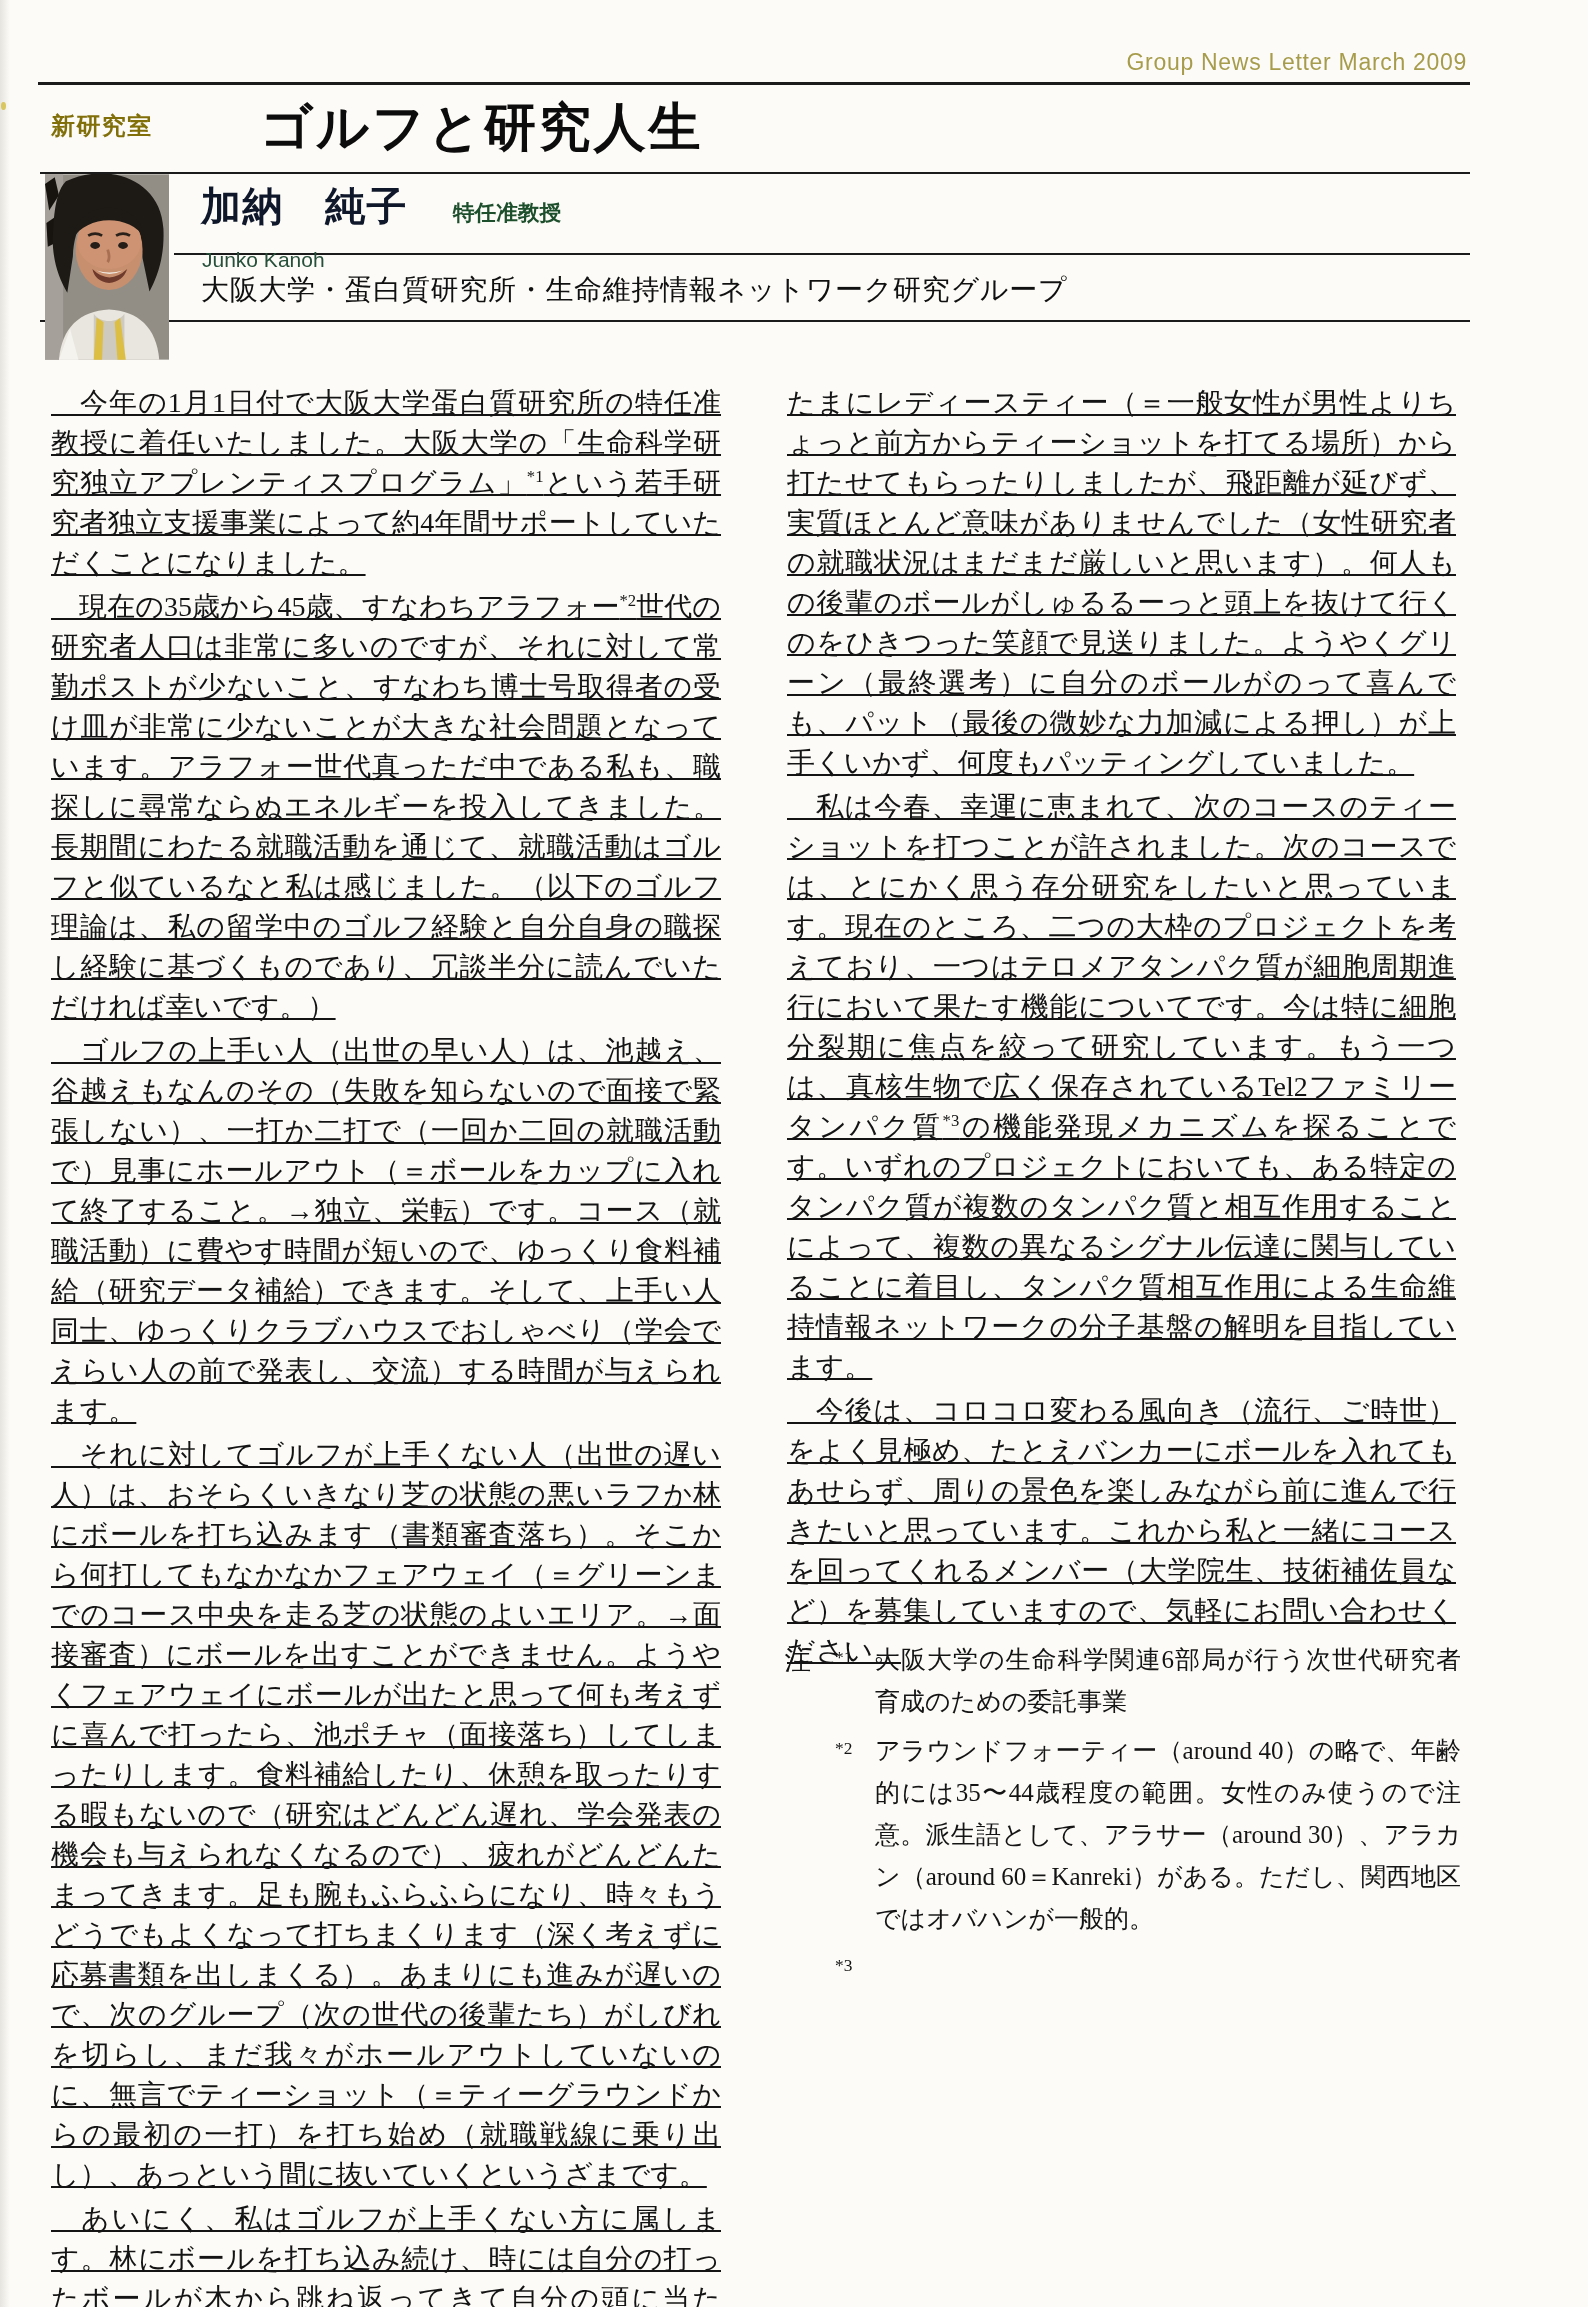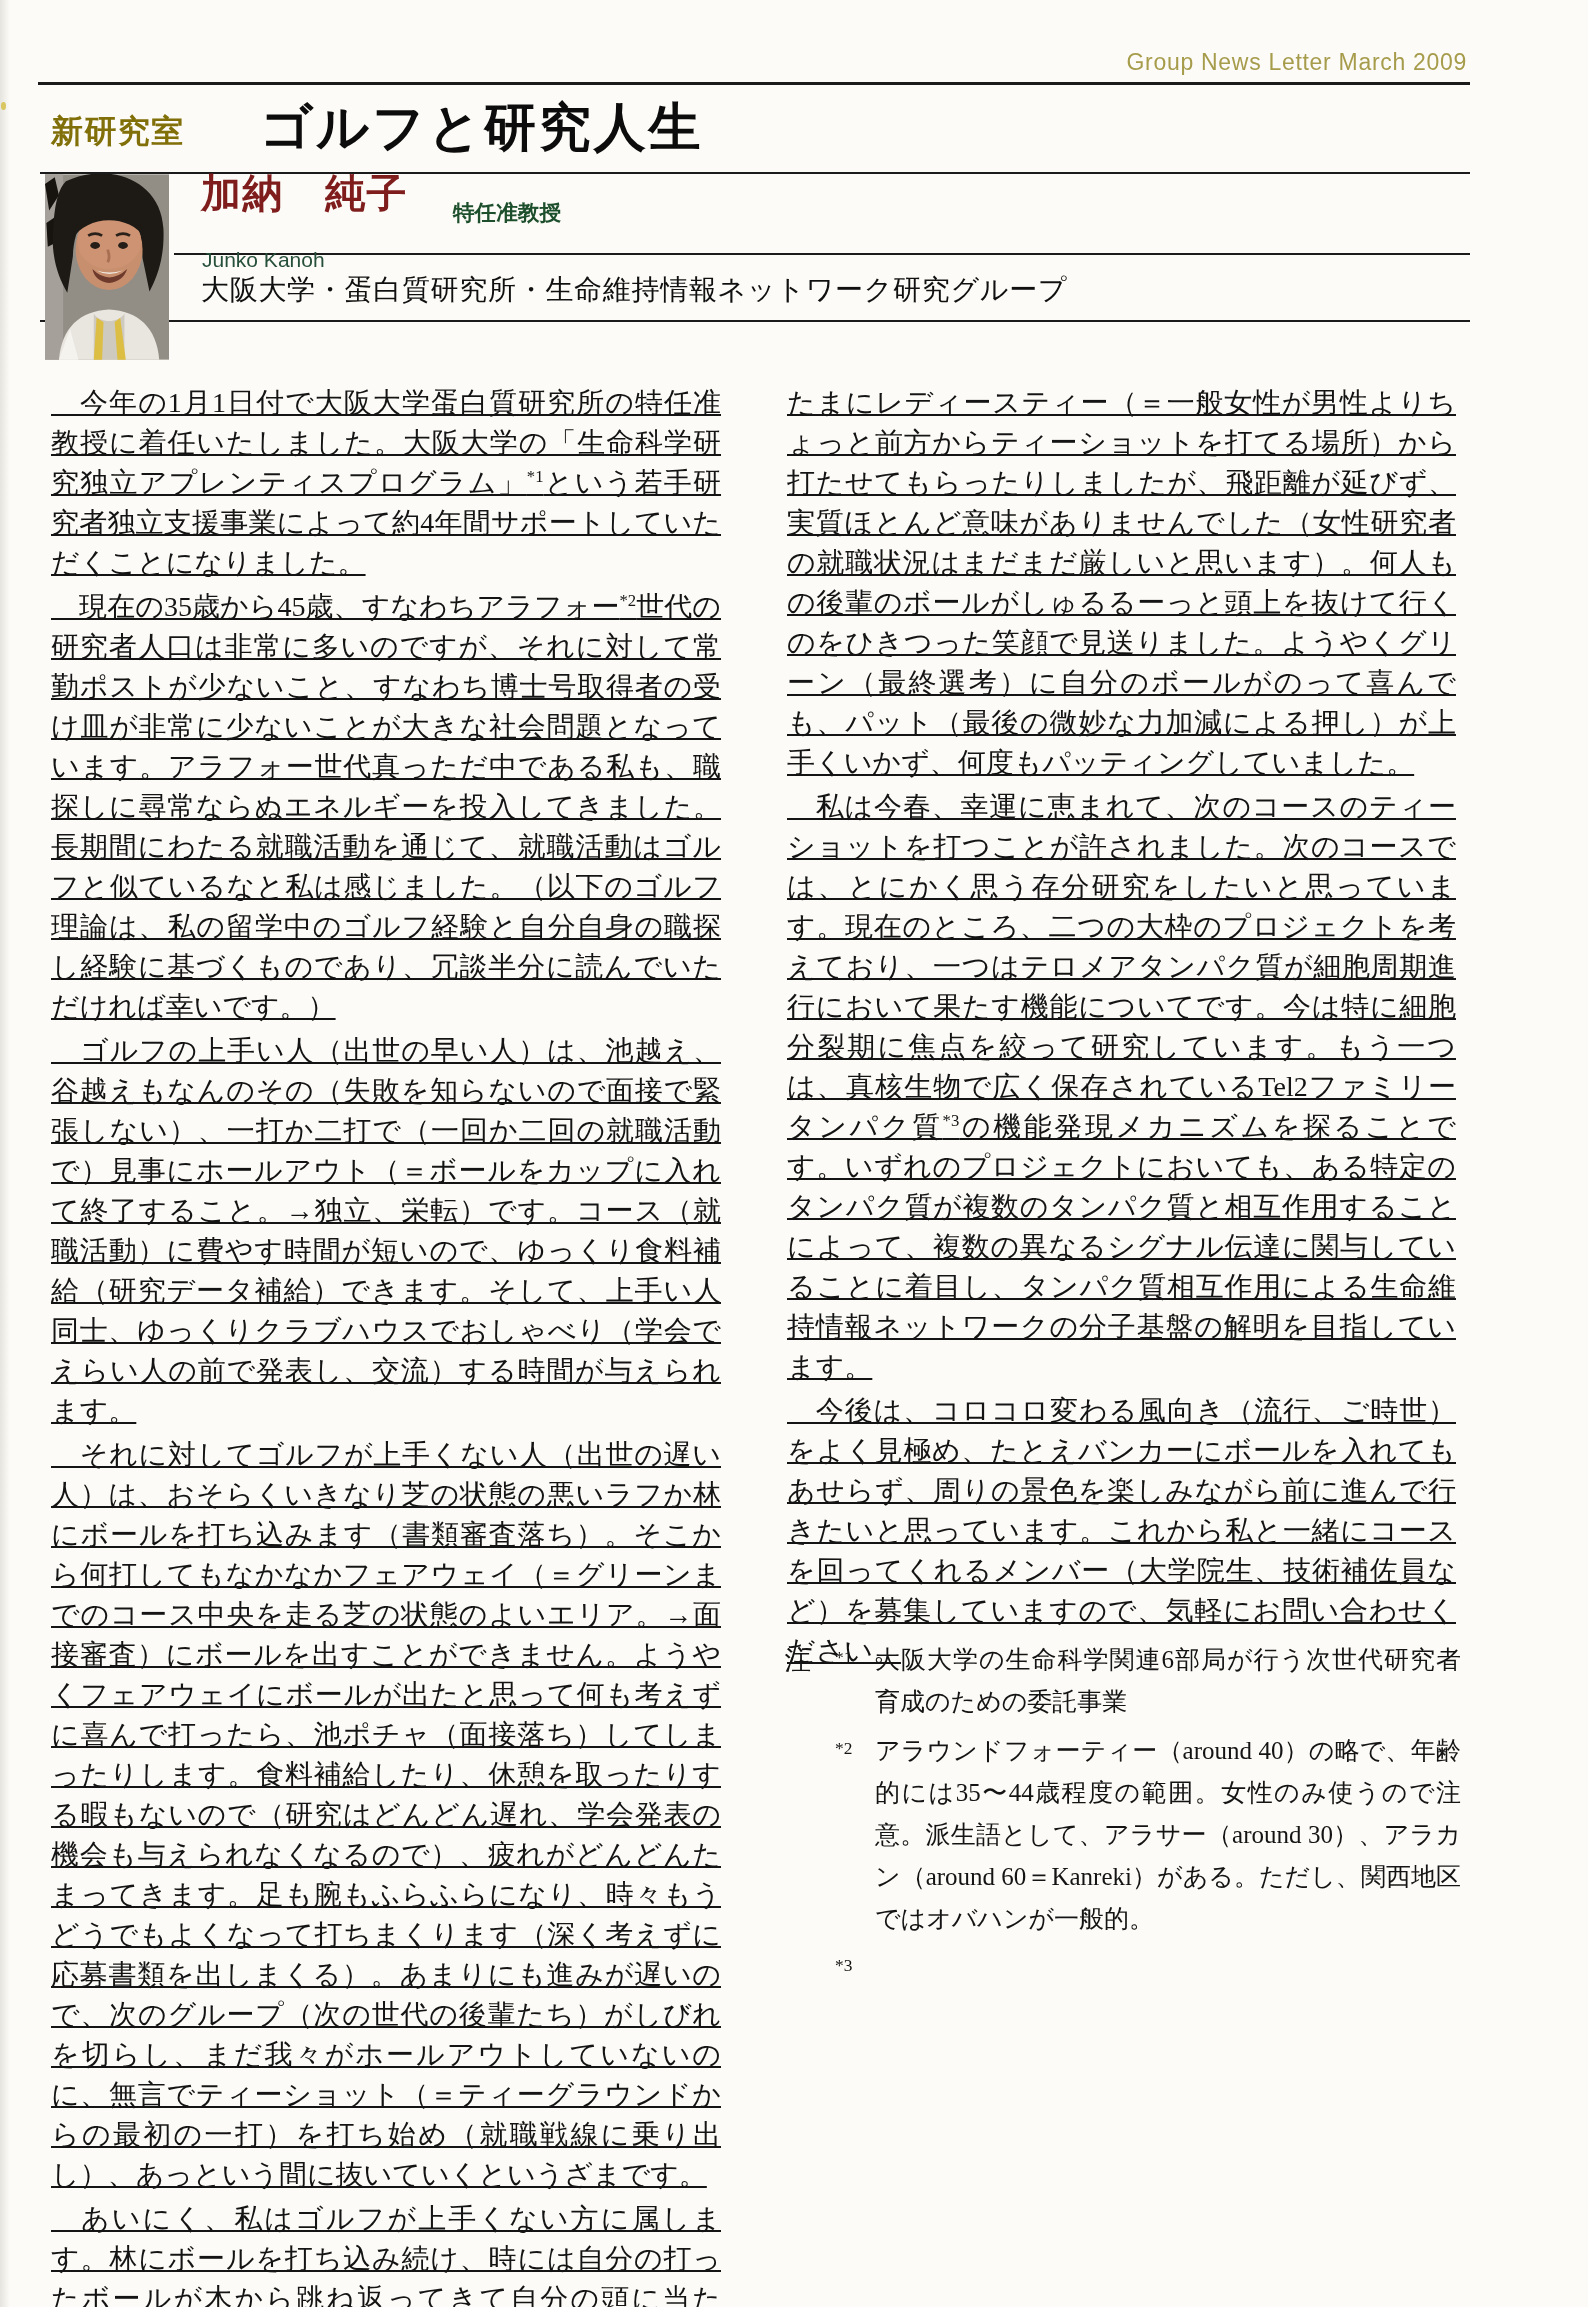--- a/index.html
+++ b/index.html
@@ -25,35 +25,35 @@
     font-size:23px;letter-spacing:0.7px;color:#a69c4c;white-space:nowrap;
   }
   .rule{position:absolute;background:#1b1b1b;}
   .rule-top{left:38px;top:82px;width:1432px;height:2.8px;}
   .rule-author-top{left:40px;top:172px;width:1430px;height:2.1px;}
   .rule-author-mid{left:174px;top:253px;width:1296px;height:2.1px;}
   .rule-author-bottom{left:40px;top:320px;width:1430px;height:2.1px;}
   .section-label{
     position:absolute;left:51px;top:110px;
     font-family:Liberation Mono, monospace;
-    font-weight:700;font-size:32px;color:#81700a;letter-spacing:1.4px;white-space:nowrap;
+    font-weight:700;font-size:24px;color:#81700a;letter-spacing:1.4px;white-space:nowrap;
   }
   .article-title{
     position:absolute;left:260px;top:93px;margin:0;
     font-family:"Liberation Sans","DejaVu Sans",sans-serif;
     font-weight:700;font-size:52px;color:#0c0c0c;letter-spacing:2.8px;white-space:nowrap;
   }
   .photo{
     position:absolute;left:45px;top:174px;width:124px;height:186px;z-index:3;
   }
   .photo svg{display:block;width:100%;height:100%;}
   .author-name{
-    position:absolute;left:201px;top:166px;
+    position:absolute;left:201px;top:179px;
     font-family:Liberation Serif, serif;
-    font-weight:700;font-size:40px;color:#7f1d1d;letter-spacing:1.4px;white-space:nowrap;
+    font-weight:700;font-size:40px;color:#0f172a;letter-spacing:1.4px;white-space:nowrap;
   }
   .author-title{
     position:absolute;left:453px;top:198px;
     font-family:Liberation Sans, sans-serif;
     font-weight:700;font-size:21.6px;color:#1d4f2c;white-space:nowrap;
   }
   .author-romaji{
     position:absolute;left:202px;top:220px;
     font-family:"Liberation Sans","DejaVu Sans",sans-serif;
     font-size:21px;color:#27503a;white-space:nowrap;margin-top:28px;

